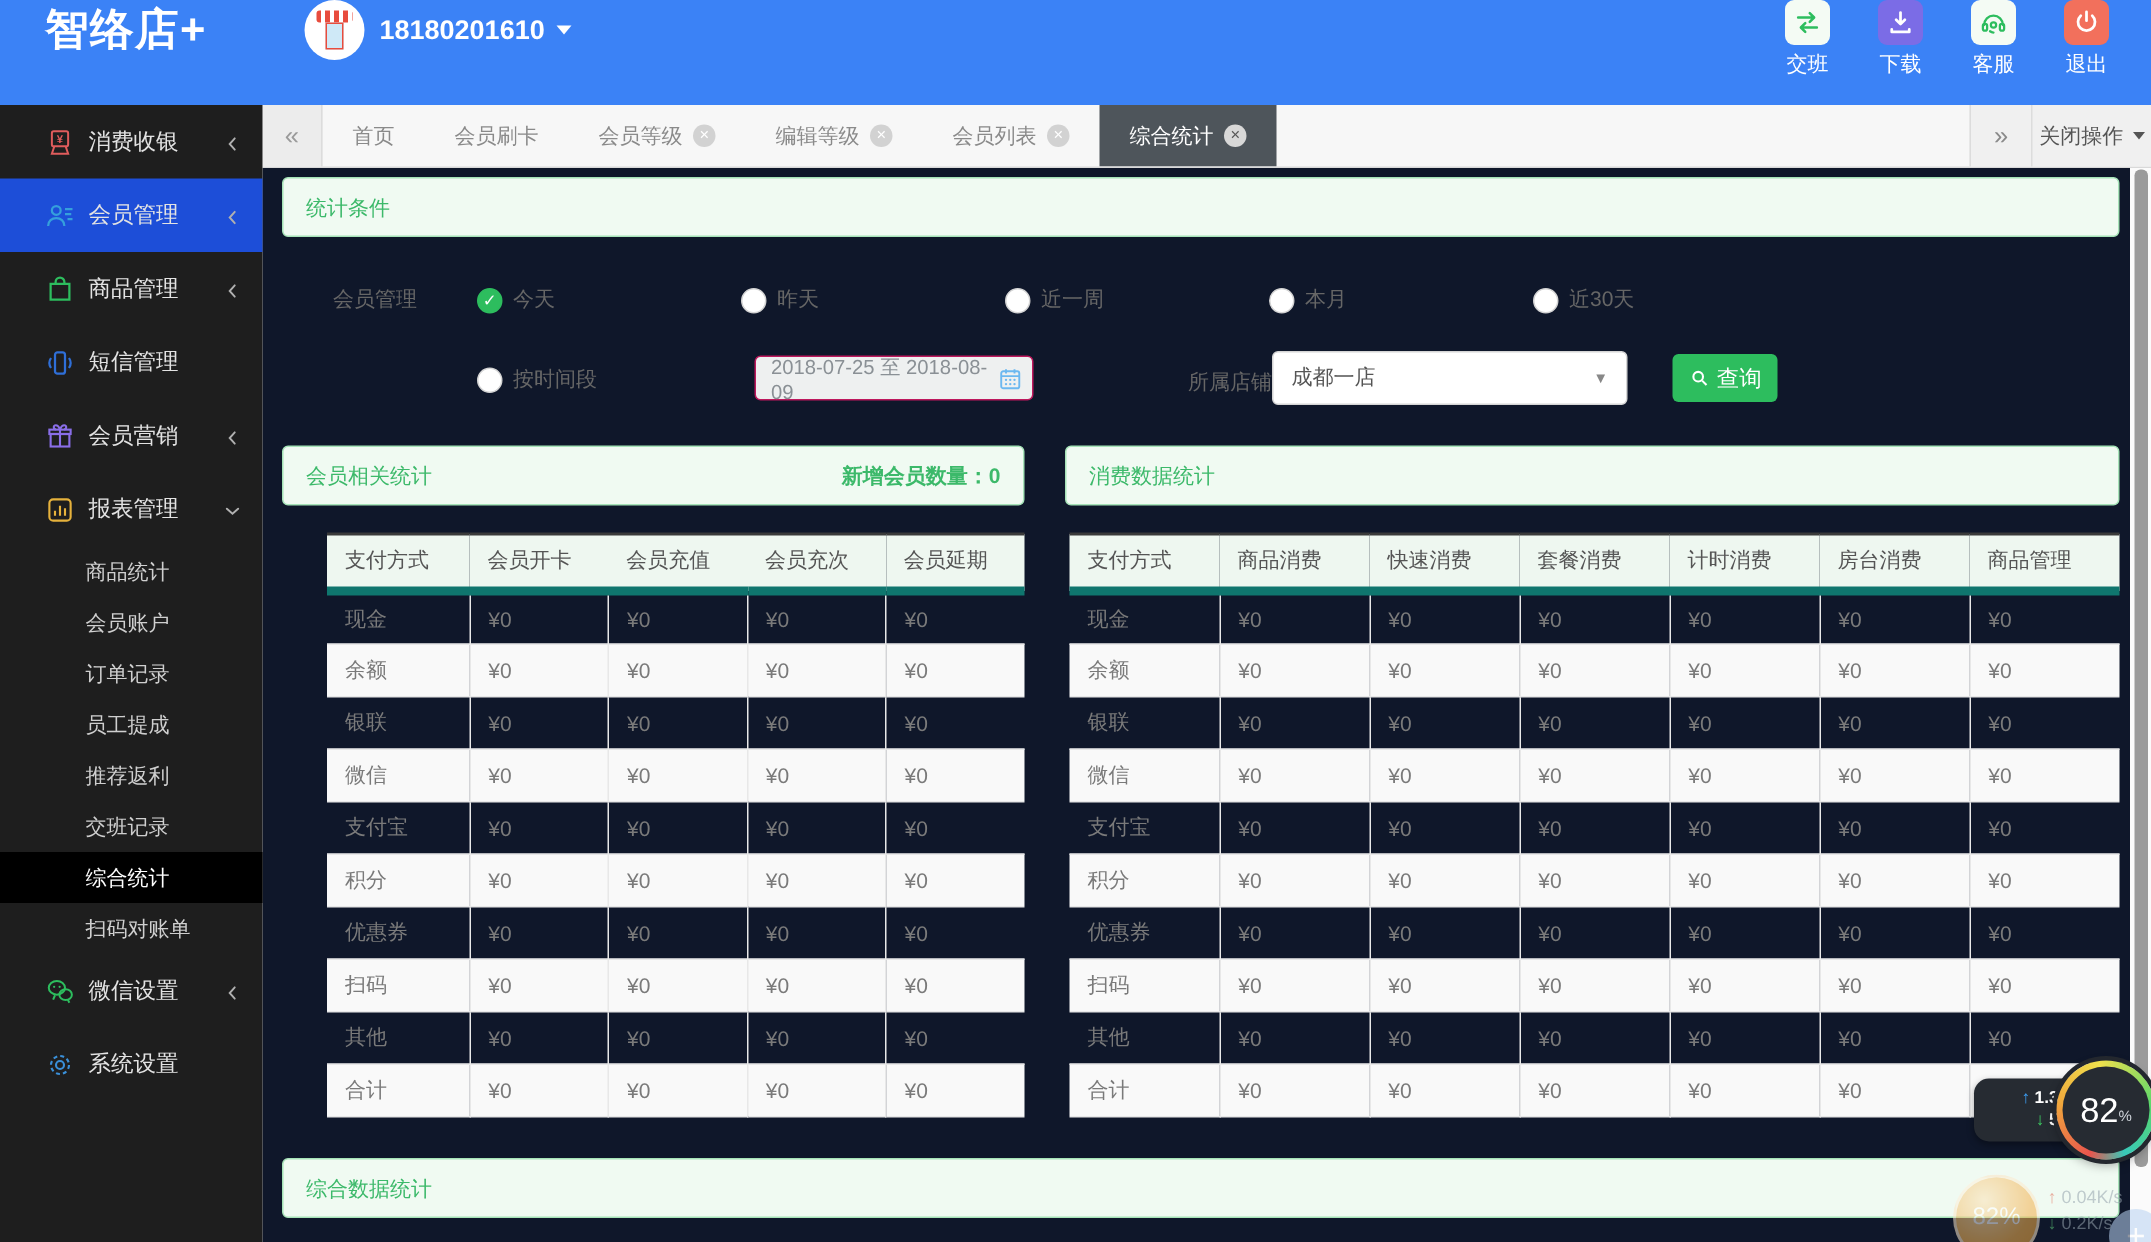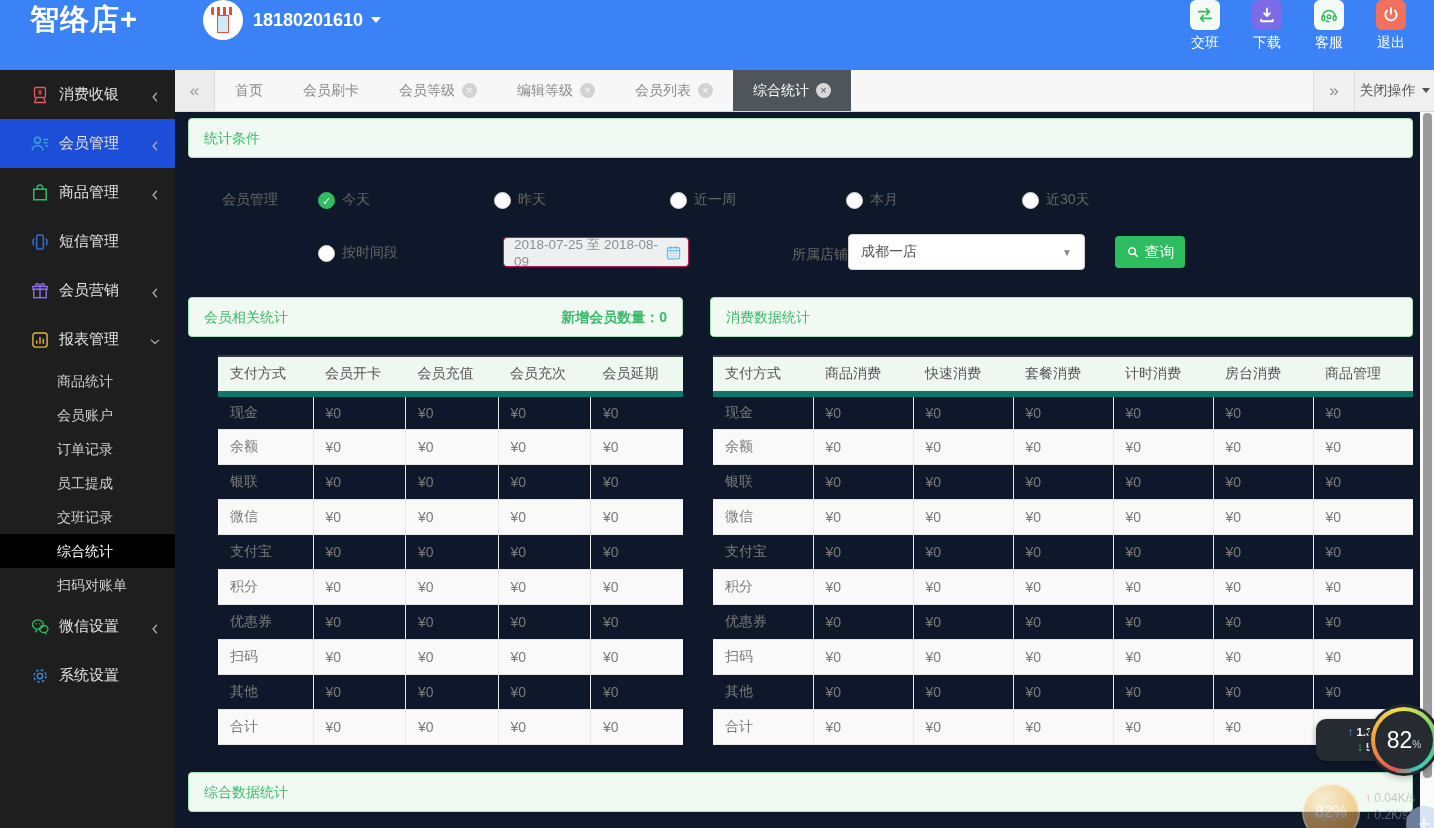--- a/index.html
+++ b/index.html
@@ -225,20 +225,21 @@
         <span class="side-label">报表管理</span>
         <span class="side-arrow"><svg viewBox="0 0 16 16" fill="none" stroke="#b0b0b0" stroke-width="1.7" stroke-linecap="round">
             <path d="M3 5.5L8 10l5-4.5"></path>
           </svg></span>
       </div>
       <div class="submenu">
         <div class="sub-item">商品统计</div>
         <div class="sub-item">会员账户</div>
         <div class="sub-item">订单记录</div>
         <div class="sub-item">员工提成</div>
+        <div class="sub-item">推荐返利</div>
         <div class="sub-item">交班记录</div>
         <div class="sub-item active">综合统计</div>
         <div class="sub-item">扫码对账单</div>
       </div>
       <div class="side-item">
         <span class="side-icon"><svg viewBox="0 0 24 24" fill="none" stroke="#2dbd5e" stroke-width="1.6">
             <ellipse cx="9.5" cy="9" rx="6.5" ry="5.5"></ellipse>
             <path d="M6.5 18.5L8 15"></path>
             <ellipse cx="16.5" cy="14.5" rx="5" ry="4.3"></ellipse>
             <path d="M19.5 21l-1.2-2.4"></path>

